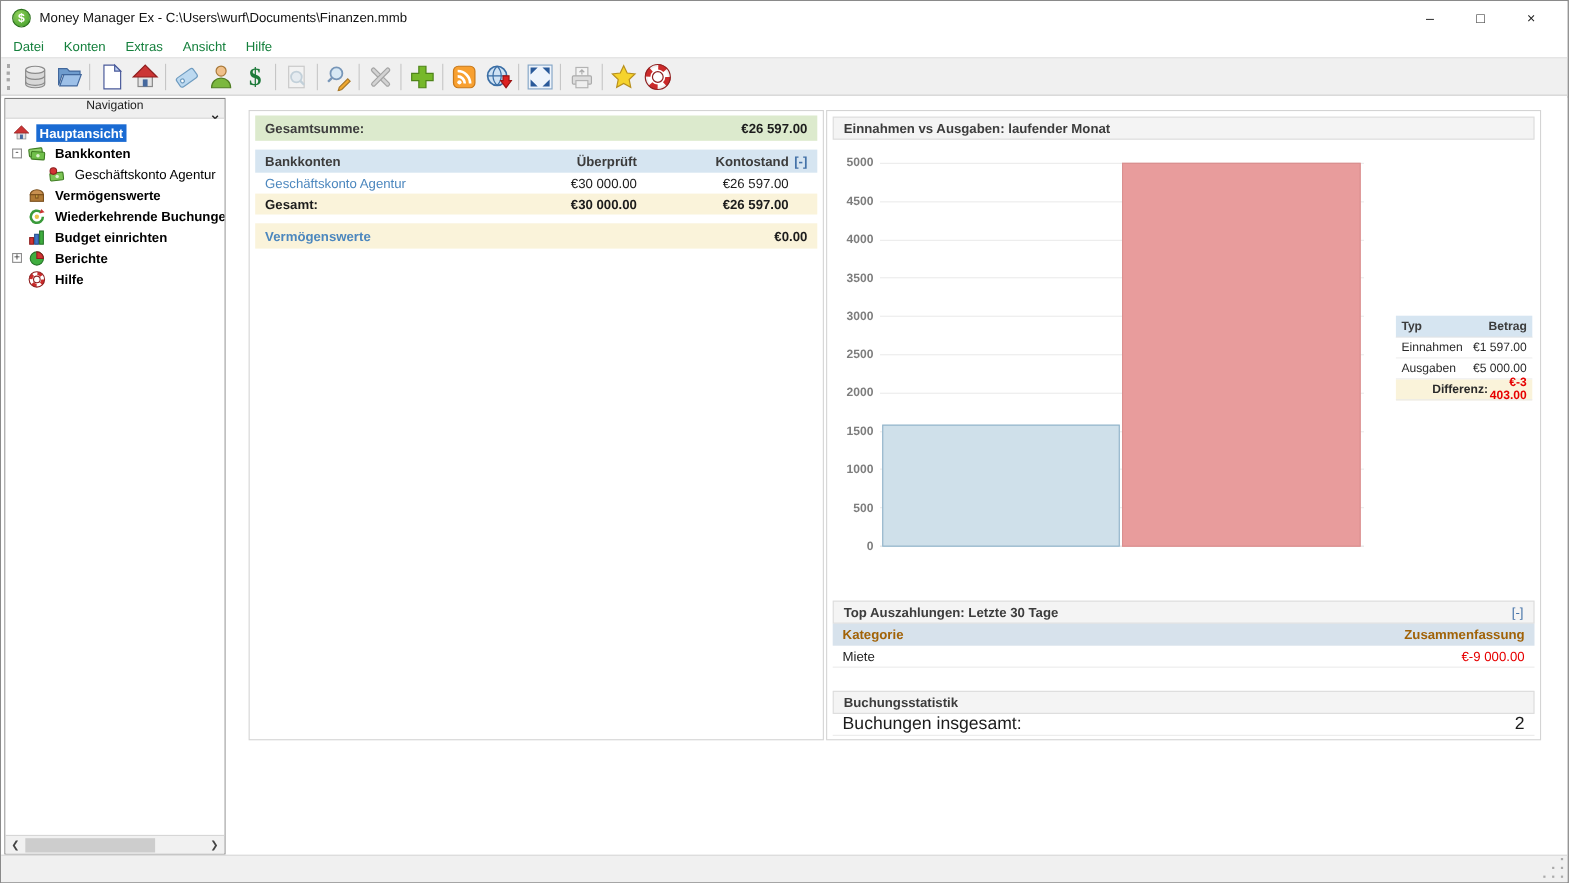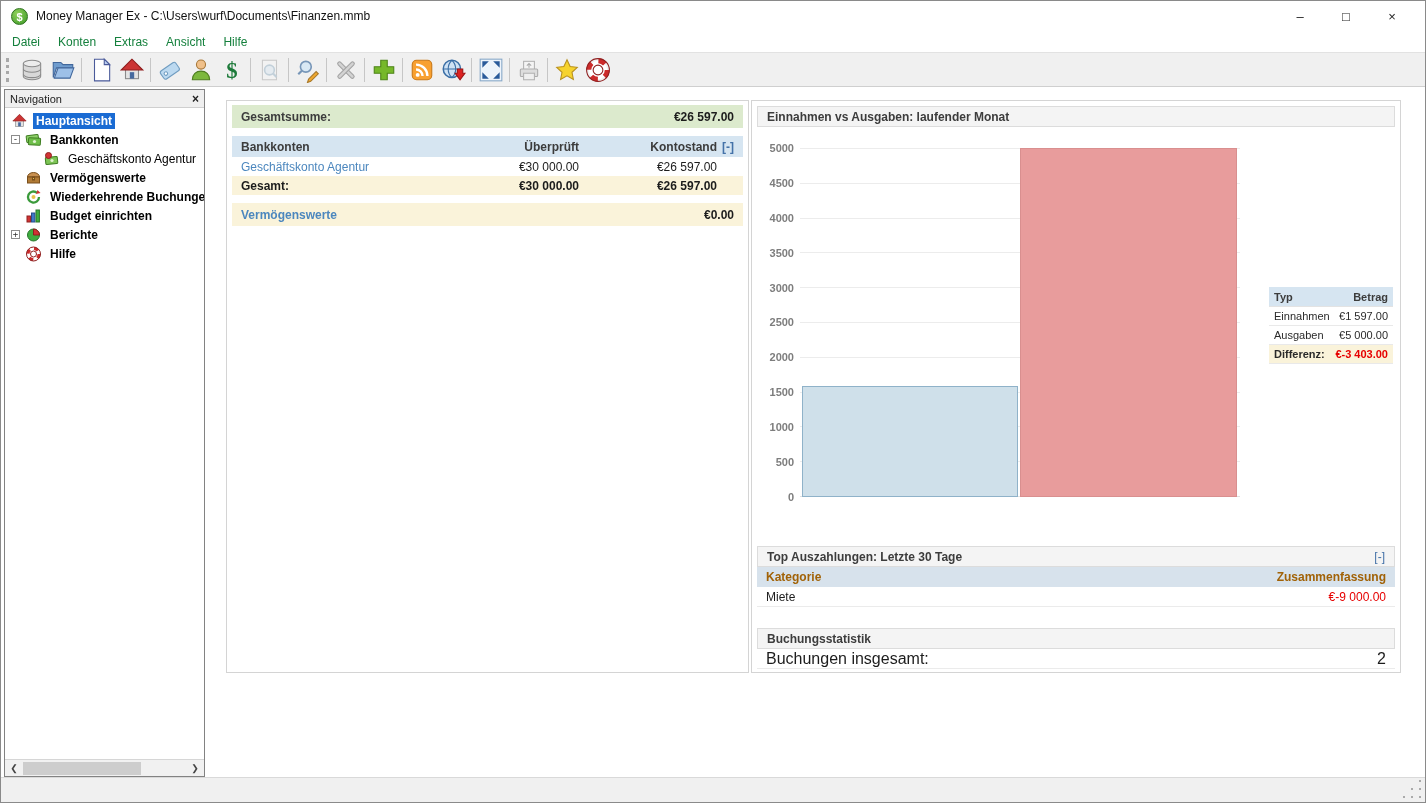--- a/index.html
+++ b/index.html
@@ -16,21 +16,21 @@
   .menu-item { padding:3px 9px; }
   
   .toolbar { height:35px; background:#f0f0f0; border-top:1px solid #e2e2e2; border-bottom:1px solid #cfcfcf; display:flex; align-items:center; padding:0 2px; }
   .gripper { width:5px; height:24px; border-left:3px dotted #a8a8a8; margin:0 5px 0 3px; }
   .tb-btn { width:31px; height:29px; display:flex; align-items:center; justify-content:center; }
   .tb-sep { width:1px; height:24px; background:#c6c6c6; margin:0 3px; }
   
   .body { position:absolute; top:88px; bottom:25px; left:0; right:0; background:#fff; }
   
   .navpanel { position:absolute; left:3px; top:0; width:201px; bottom:0; border:1px solid #828282; background:#fff; display:flex; flex-direction:column; }
-  .nav-header { height:18px; background:#efefef; border-bottom:1px solid #cfcfcf; display:flex; align-items:center; padding:0 5px; font-size:11px; color:#222; }
+  .nav-header { height:18px; background:#efefef; border-bottom:1px solid #cfcfcf; display:flex; align-items:center; padding:0 5px; font-size:11px; color:#222;flex-direction:column; }
   .nav-close { margin-left:auto; font-size:12px; font-weight:bold; color:#222; line-height:12px; }
   .tree { flex:1; background:#fff; padding-top:3px; font-size:12px; font-weight:bold; color:#000; overflow:hidden; white-space:nowrap; }
   .tree-row { height:19px; display:flex; align-items:center; }
   .exp { width:9px; height:9px; min-width:9px; border:1px solid #8c8c8c; background:#fff; font-size:9px; line-height:7px; text-align:center; font-family:"DejaVu Sans Mono", monospace; color:#333; margin-left:6px; margin-right:5px; font-weight:normal; }
   .tree-icon { width:17px; height:16px; min-width:17px; margin-right:5px; }
   .t-label { padding:1px 3px; }
   .t-label.selected { background:#1a6bd3; color:#fff; }
   .t-regular { font-weight:normal; }
   .nav-hscroll { height:17px; background:#f1f1f1; border-top:1px solid #d6d6d6; display:flex; align-items:center; }
   .hs-btn { width:18px; height:17px; display:flex; align-items:center; justify-content:center; font-size:9px; color:#444; }
@@ -68,21 +68,21 @@
   .gridline { height:1px; background:#ececec; }
   .gridline:last-child { background:#e0e0e0; }
   .ylabels { position:absolute; left:-46px; top:-7px; width:40px; height:363px; display:flex; flex-direction:column; justify-content:space-between; font-size:11px; color:#7d7d7d; text-align:right;font-weight:bold; }
   .ylabel { height:14px; line-height:14px; }
   .bar { position:absolute; bottom:0; border:1px solid; }
   .bar[data-idx="0"] { left:2px; width:216px; }
   .bar[data-idx="1"] { left:220px; width:217px; }
   #ie-table { position:absolute; left:517px; top:186px; width:124px; font-size:11px; color:#2a2a2a; }
   .ie-th { background:#d6e5f1; height:20px; display:flex; align-items:center; font-weight:bold; color:#3c3c3c; border-bottom:1px solid #e3e3e3; }
   .ie-tr { height:19px; display:flex; align-items:center; border-bottom:1px solid #e9e9e9; background:#fff; }
-  .ie-tr.diff { background:#faf3da; font-weight:bold; }
+  .ie-tr.diff { background:#faf3da; font-weight:bold;padding-left:28px; }
   .ie-c1 { flex:1; padding-left:5px; }
   .ie-c2 { text-align:right; padding-right:5px; }
   .red { color:#e60000; }
   #tw-header { top:445px; }
   #tw-header .minlink { margin-left:auto; font-weight:normal; }
   .tw-thead { position:absolute; top:466px; left:5px; right:5px; height:20px; background:#d7e2ec; display:flex; align-items:center; padding:0 9px; font-size:12px; font-weight:bold; color:#a16207; }
   .tw-thead .right { margin-left:auto; }
   .tw-row { position:absolute; top:487px; left:5px; right:5px; height:19px; display:flex; align-items:center; padding:0 9px; font-size:12px; color:#1c1c1c; border-bottom:1px solid #ebebeb; }
   .tw-row .right { margin-left:auto; }
   #st-header { top:527px; }

